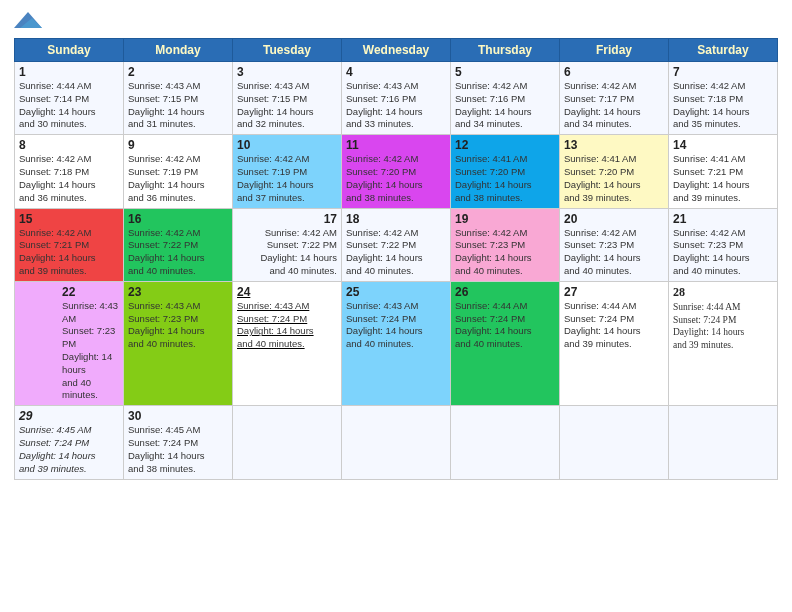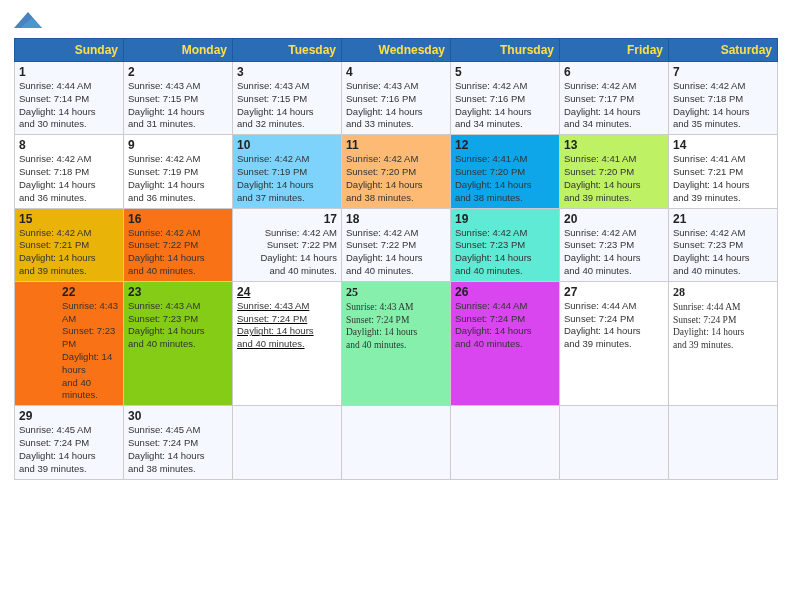--- a/index.html
+++ b/index.html
@@ -43,24 +43,24 @@
       font-size: 13px;
       color: #555;
     }
     .calendar {
       width: 100%;
       border-collapse: collapse;
       border: 1px solid #ccc;
     }
     .calendar th {
       background: #2a6db5;
-      color: #fde047;
+      color: #fef9c3;
       font-size: 12px;
       font-weight: bold;
-      text-align: right;
+      text-align: center;
       padding: 4px 5px;
       border: 1px solid #1e5a9a;
     }
     .calendar td {
       vertical-align: top;
       border: 1px solid #ccc;
       padding: 3px 4px;
       width: calc(100% / 7);
       background: #fff;
     }
@@ -156,99 +156,99 @@
             <div class="day-info">Sunrise: 4:42 AM<br>Sunset: 7:18 PM<br>Daylight: 14 hours<br>and 36 minutes.</div>
           </td>
           <td style="background: rgb(255, 255, 255);">
             <span class="day-number">9</span>
             <div class="day-info">Sunrise: 4:42 AM<br>Sunset: 7:19 PM<br>Daylight: 14 hours<br>and 36 minutes.</div>
           </td>
           <td style="background: #7dd3fc;">
             <span class="day-number">10</span>
             <div class="day-info">Sunrise: 4:42 AM<br>Sunset: 7:19 PM<br>Daylight: 14 hours<br>and 37 minutes.</div>
           </td>
-          <td style="background: #fdba74;">
+          <td style="background: #d946ef;">
             <span class="day-number">11</span>
             <div class="day-info">Sunrise: 4:42 AM<br>Sunset: 7:20 PM<br>Daylight: 14 hours<br>and 38 minutes.</div>
           </td>
           <td style="background: #0ea5e9;">
             <span class="day-number">12</span>
             <div class="day-info">Sunrise: 4:41 AM<br>Sunset: 7:20 PM<br>Daylight: 14 hours<br>and 38 minutes.</div>
           </td>
-          <td style="background: #bef264; margin-top: 43px;">
+          <td style="background: #fef9c3; margin-top: 43px;">
             <span class="day-number">13</span>
             <div class="day-info">Sunrise: 4:41 AM<br>Sunset: 7:20 PM<br>Daylight: 14 hours<br>and 39 minutes.</div>
           </td>
           <td style="background: rgb(255, 255, 255);">
             <span class="day-number">14</span>
             <div class="day-info">Sunrise: 4:41 AM<br>Sunset: 7:21 PM<br>Daylight: 14 hours<br>and 39 minutes.</div>
           </td>
         </tr>
         <tr>
-          <td style="background: #eab308;">
+          <td style="background: #ef4444;">
             <span class="day-number">15</span>
             <div class="day-info">Sunrise: 4:42 AM<br>Sunset: 7:21 PM<br>Daylight: 14 hours<br>and 39 minutes.</div>
           </td>
-          <td style="background: #f97316;">
+          <td style="background: #22c55e;">
             <span class="day-number">16</span>
             <div class="day-info">Sunrise: 4:42 AM<br>Sunset: 7:22 PM<br>Daylight: 14 hours<br>and 40 minutes.</div>
           </td>
           <td style="background: rgb(245, 248, 255); text-align: right;">
             <span class="day-number">17</span>
             <div class="day-info">Sunrise: 4:42 AM<br>Sunset: 7:22 PM<br>Daylight: 14 hours<br>and 40 minutes.</div>
           </td>
           <td style="background: rgb(245, 248, 255); margin-left: 36px;">
             <span class="day-number">18</span>
             <div class="day-info">Sunrise: 4:42 AM<br>Sunset: 7:22 PM<br>Daylight: 14 hours<br>and 40 minutes.</div>
           </td>
-          <td style="background: #5eead4;">
+          <td style="background: #f9a8d4;">
             <span class="day-number">19</span>
             <div class="day-info">Sunrise: 4:42 AM<br>Sunset: 7:23 PM<br>Daylight: 14 hours<br>and 40 minutes.</div>
           </td>
           <td style="background: rgb(245, 248, 255);">
             <span class="day-number">20</span>
             <div class="day-info">Sunrise: 4:42 AM<br>Sunset: 7:23 PM<br>Daylight: 14 hours<br>and 40 minutes.</div>
           </td>
           <td style="background: rgb(245, 248, 255);">
             <span class="day-number">21</span>
             <div class="day-info">Sunrise: 4:42 AM<br>Sunset: 7:23 PM<br>Daylight: 14 hours<br>and 40 minutes.</div>
           </td>
         </tr>
         <tr>
-          <td style="background: #f97316; padding-left: 47px;">
+          <td style="background: #f0abfc; padding-left: 47px;">
             <span class="day-number">22</span>
             <div class="day-info">Sunrise: 4:43 AM<br>Sunset: 7:23 PM<br>Daylight: 14 hours<br>and 40 minutes.</div>
           </td>
           <td style="background: #84cc16;">
             <span class="day-number">23</span>
             <div class="day-info">Sunrise: 4:43 AM<br>Sunset: 7:23 PM<br>Daylight: 14 hours<br>and 40 minutes.</div>
           </td>
           <td style="background: rgb(255, 255, 255); text-decoration: underline;">
             <span class="day-number">24</span>
             <div class="day-info">Sunrise: 4:43 AM<br>Sunset: 7:24 PM<br>Daylight: 14 hours<br>and 40 minutes.</div>
           </td>
-          <td style="background: #86efac; font-family: Liberation Serif, serif;">
+          <td style="background: #7dd3fc;">
             <span class="day-number">25</span>
             <div class="day-info">Sunrise: 4:43 AM<br>Sunset: 7:24 PM<br>Daylight: 14 hours<br>and 40 minutes.</div>
           </td>
-          <td style="background: #d946ef;">
+          <td style="background: #22c55e;">
             <span class="day-number">26</span>
             <div class="day-info">Sunrise: 4:44 AM<br>Sunset: 7:24 PM<br>Daylight: 14 hours<br>and 40 minutes.</div>
           </td>
           <td style="background: rgb(255, 255, 255);">
             <span class="day-number">27</span>
             <div class="day-info">Sunrise: 4:44 AM<br>Sunset: 7:24 PM<br>Daylight: 14 hours<br>and 39 minutes.</div>
           </td>
           <td style="background: rgb(255, 255, 255); font-family: Liberation Serif, serif;">
             <span class="day-number">28</span>
             <div class="day-info">Sunrise: 4:44 AM<br>Sunset: 7:24 PM<br>Daylight: 14 hours<br>and 39 minutes.</div>
           </td>
         </tr>
         <tr>
-          <td style="background: rgb(245, 248, 255);">
+          <td style="background: rgb(245, 248, 255); font-style: italic;">
             <span class="day-number">29</span>
             <div class="day-info">Sunrise: 4:45 AM<br>Sunset: 7:24 PM<br>Daylight: 14 hours<br>and 39 minutes.</div>
           </td>
           <td style="background: rgb(245, 248, 255);">
             <span class="day-number">30</span>
             <div class="day-info">Sunrise: 4:45 AM<br>Sunset: 7:24 PM<br>Daylight: 14 hours<br>and 38 minutes.</div>
           </td>
           <td class="empty-cell" style="background: rgb(245, 248, 255);"></td>
           <td class="empty-cell" style="background: rgb(245, 248, 255);"></td>
           <td class="empty-cell" style="background: rgb(245, 248, 255);"></td>

